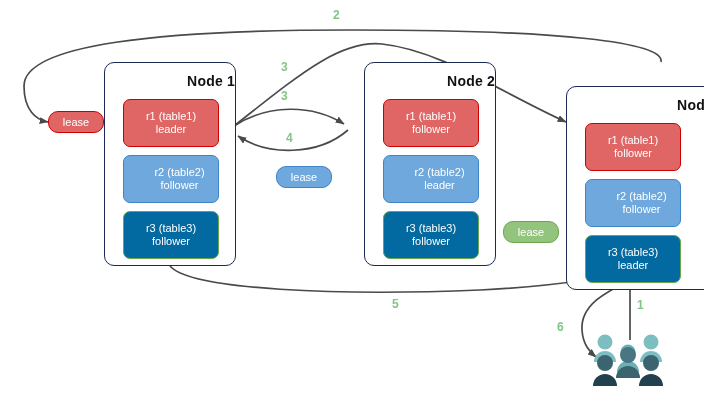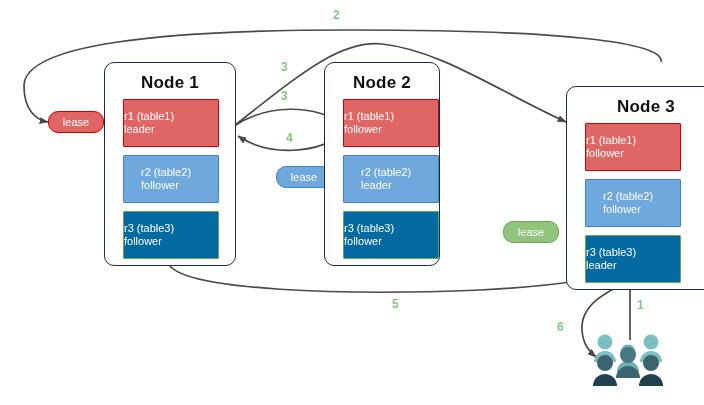--- a/index.html
+++ b/index.html
@@ -32,36 +32,36 @@
     border: 1.6px solid #1a2a52;
     border-radius: 10px;
     background: #ffffff;
     box-sizing: border-box;
   }
   .node-title {
     position: absolute;
     left: 0;
     right: 0;
     top: 10px;
-    text-align: center;
-    font-size: 17px;
+    text-align: right;
+    font-size: 14px;
     font-weight: bold;
     color: #111111;
     letter-spacing: .2px;
   }
   .replica {
     position: absolute;
     left: 18px;
     width: 96px;
     height: 48px;
-    border-radius: 1px;
+    border-radius: 7px;
     box-sizing: border-box;
     display: flex;
     flex-direction: column;
-    align-items: flex-start;
+    align-items: center;
     justify-content: center;
     font-size: 11px;
     line-height: 13.5px;
     color: #ffffff;
     text-align: center;
   }
   .rep-red   { background: #e06666; border: 1.6px solid #cc0000; }
   .rep-blue  { background: #6fa8dc; border: 1.6px solid #3d85c6; padding-left: 17px; }
   .rep-green { background: #0369a1; border: 1.6px solid #6aa84f; }
 
@@ -147,21 +147,21 @@
     <div class="replica rep-blue" style="top:92px;">
       <span>r2 (table2)</span>
       <span>follower</span>
     </div>
     <div class="replica rep-green" style="top:148px;">
       <span>r3 (table3)</span>
       <span>follower</span>
     </div>
   </div>
 
-  <div class="node-box" style="left:324px; top:62px; width:116px; height:204px;">
+  <div class="node-box" style="left:364px; top:62px; width:132px; height:204px;">
     <div class="node-title">Node 2</div>
 
     <div class="replica rep-red" style="top:36px;">
       <span>r1 (table1)</span>
       <span>follower</span>
     </div>
     <div class="replica rep-blue" style="top:92px;">
       <span>r2 (table2)</span>
       <span>leader</span>
     </div>

